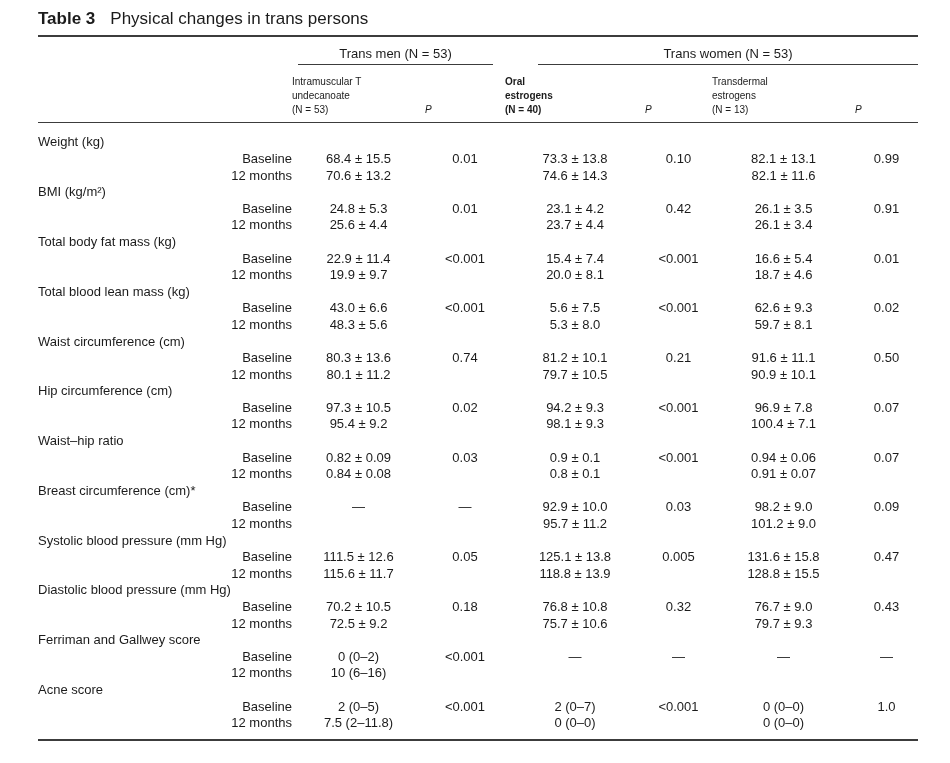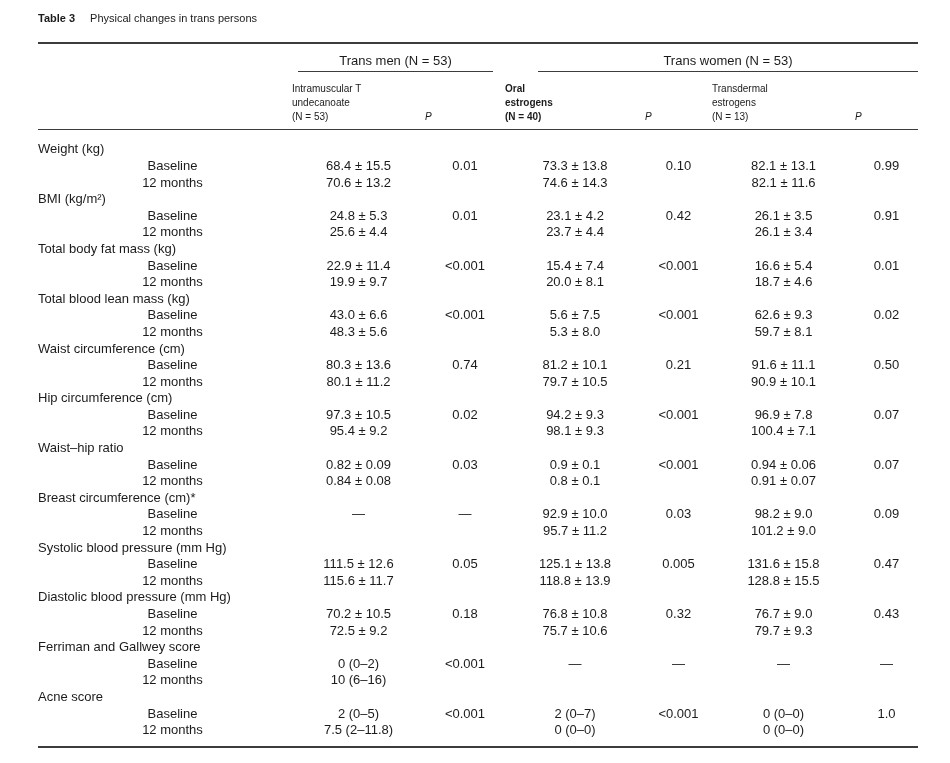--- a/index.html
+++ b/index.html
@@ -15,23 +15,23 @@
     color: #1b1b1b;
     -webkit-font-smoothing: antialiased;
   }
   .wrap {
     position: absolute;
     left: 38px;
     top: 10px;
     width: 880px;
   }
   .titlebar {
-    font-size: 11px;
+    font-size: 17px;
     line-height: 17px;
-    padding-bottom: 15px;
+    padding-bottom: 8px;
   }
   .titlebar .lbl {
     font-weight: bold;
     margin-right: 15px;
   }
   table.datatable {
     border-collapse: collapse;
     table-layout: fixed;
     width: 880px;
     border-top: 2px solid #3c3c3c;
@@ -71,21 +71,21 @@
     font-size: 13px;
     height: 16.6px;
     line-height: 16.6px;
     padding: 0;
     vertical-align: middle;
     white-space: nowrap;
   }
   tbody tr:first-child td { padding-top: 11px; }
   tbody tr:last-child td  { padding-bottom: 7px; }
   td.cat      { text-align: left; }
-  td.rowlabel { text-align: center; padding-left: 15px; }
+  td.rowlabel { text-align: right; padding-left: 15px; }
   td.val      { text-align: center; }
   td.pval     { text-align: center; }
 </style>
 </head>
 <body>
 
 <div class="wrap">
 
   <div class="titlebar">
     <span class="lbl">Table 3</span><span>Physical changes in trans persons</span>

